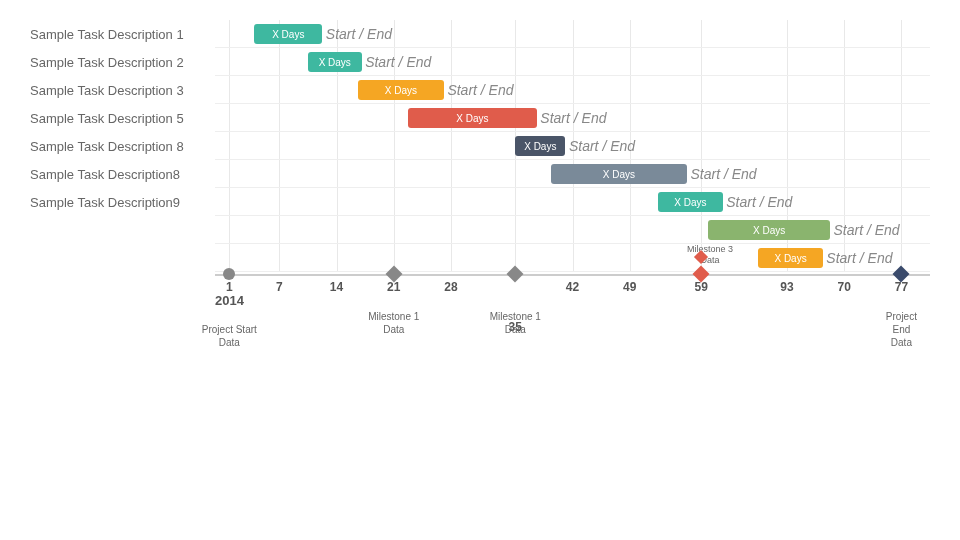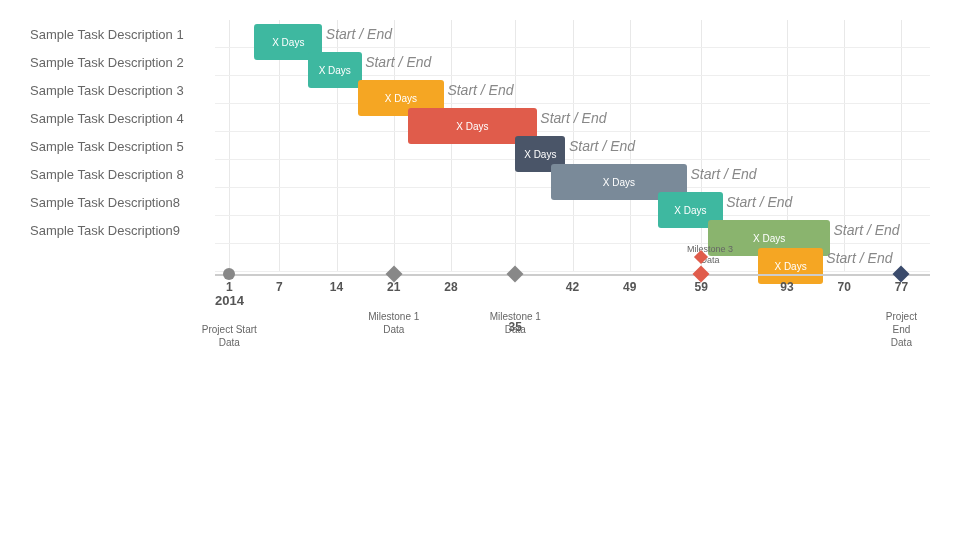--- a/index.html
+++ b/index.html
@@ -71,21 +71,21 @@
     .gantt-row {
       height: 28px;
       display: flex;
       align-items: center;
       position: relative;
       border-bottom: 1px solid #eeeeee;
     }
 
     .gantt-bar {
       position: absolute;
-      height: 36px;
+      height: 20px;
       top: 4px;
       border-radius: 3px;
       display: flex;
       align-items: center;
       justify-content: center;
       font-size: 10px;
       color: white;
       font-weight: 500;
     }
 
@@ -129,21 +129,20 @@
 <body>
 
 <div class="page">
 
   <div class="chart-area">
 
     <div class="task-labels" id="task-labels">
         <div class="task-label">Sample Task Description 1</div>
         <div class="task-label">Sample Task Description 2</div>
         <div class="task-label">Sample Task Description 3</div>
-        <div class="task-label">Sample Task Description 4</div>
         <div class="task-label">Sample Task Description 5</div>
         <div class="task-label">Sample Task Description 8</div>
         <div class="task-label">Sample Task Description8</div>
         <div class="task-label">Sample Task Description9</div>
       </div>
 
     <div class="gantt-right">
       <div class="gantt-rows" id="gantt-rows" style="position:relative;">
       <div class="vgrid" style="left: 2%;"></div>
           <div class="vgrid" style="left: 9%;"></div>

